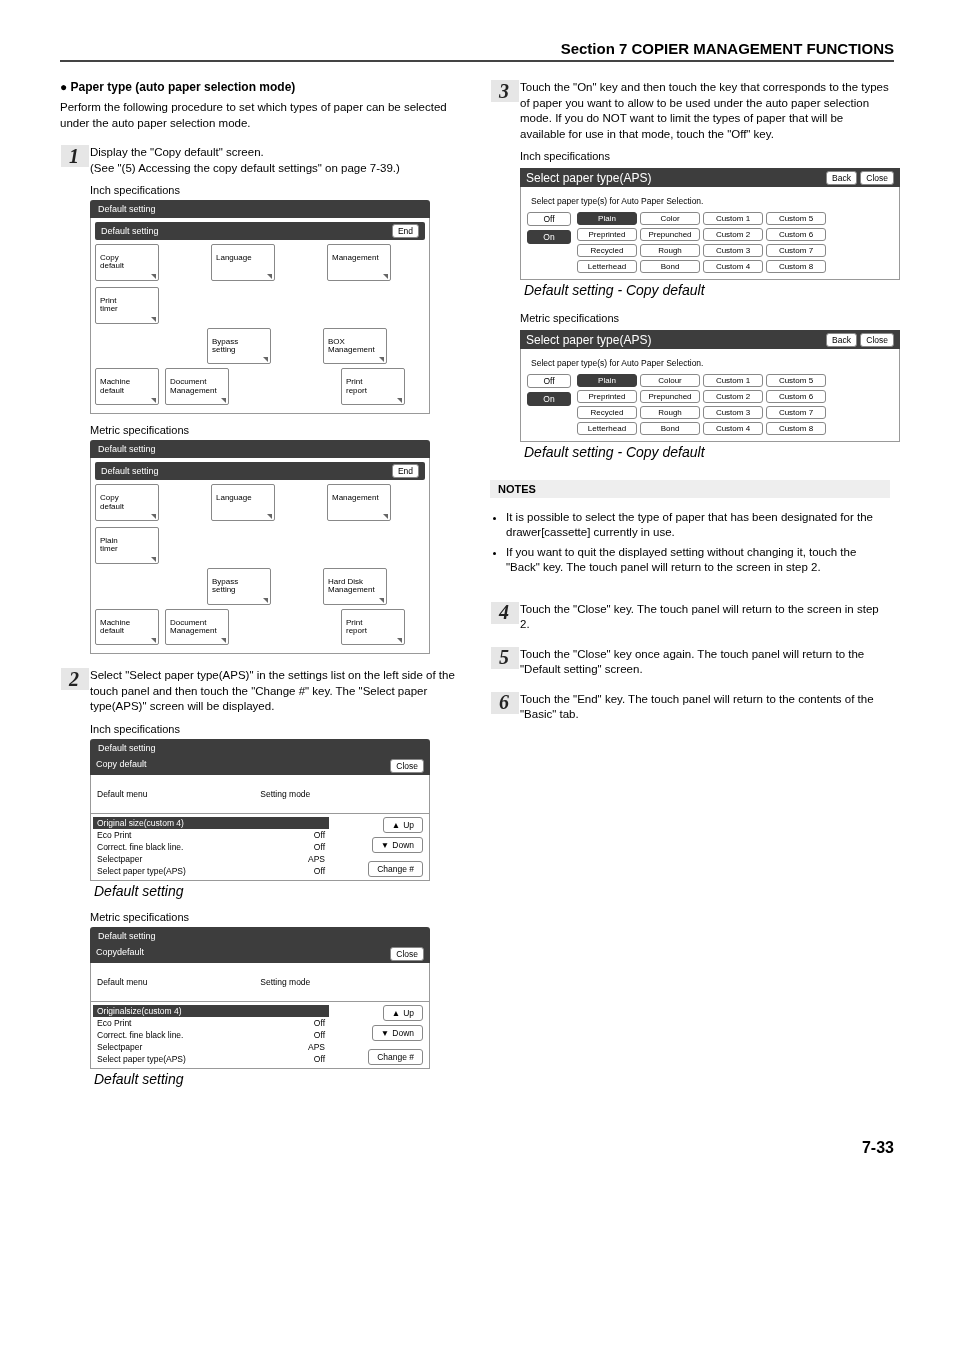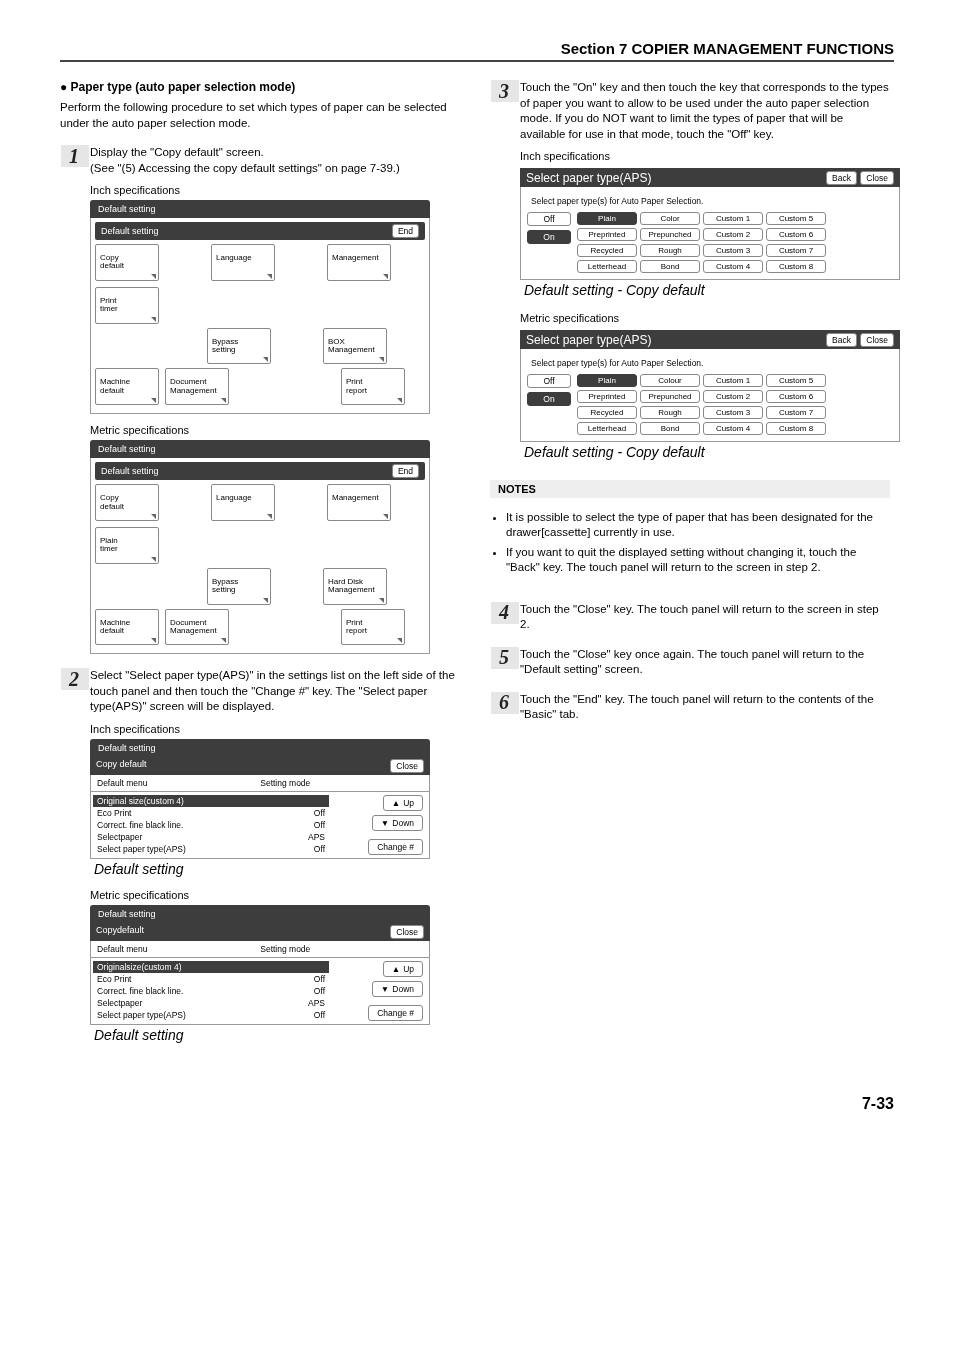--- a/index.html
+++ b/index.html
@@ -123,21 +123,21 @@
     display:none;
   }
   .block-btn.nav .tri { display:block; }
 
   
   .list-panel { margin-left:30px; width:340px; font-size:9px; margin-bottom:10px; }
   .list-header {
     display:flex; justify-content:space-between;
     background:#3d3d3d; color:#fff; padding:2px 6px;
   }
-  .list-top { display:flex; justify-content:space-between; padding:3px 6px; font-size:8.5px; border:1px solid #999; border-top:none; }
+  .list-top { display:flex; justify-content:space-between; padding:14px 6px; font-size:8.5px; border:1px solid #999; border-top:none; }
   .list-body { border:1px solid #999; border-top:none; padding:3px 6px; display:flex; gap:8px; }
   .list-col-left { flex:1; }
   .list-row { display:flex; justify-content:space-between; font-size:8.5px; padding:1px 0; }
   .list-row.sel { background:#3d3d3d; color:#fff; padding:1px 4px; margin-left:-4px; margin-right:-4px; }
   .list-col-right { width:90px; display:flex; flex-direction:column; gap:4px; align-items:flex-end; }
   .navbtn { border:1px solid #888; border-radius:3px; padding:2px 8px; font-size:8.5px; display:flex; align-items:center; gap:3px; }
   .panel-footer { font-size:14px; padding:2px 4px;font-style:italic; }
 
   
   .aps-panel { width: 380px; margin-top:6px; }

